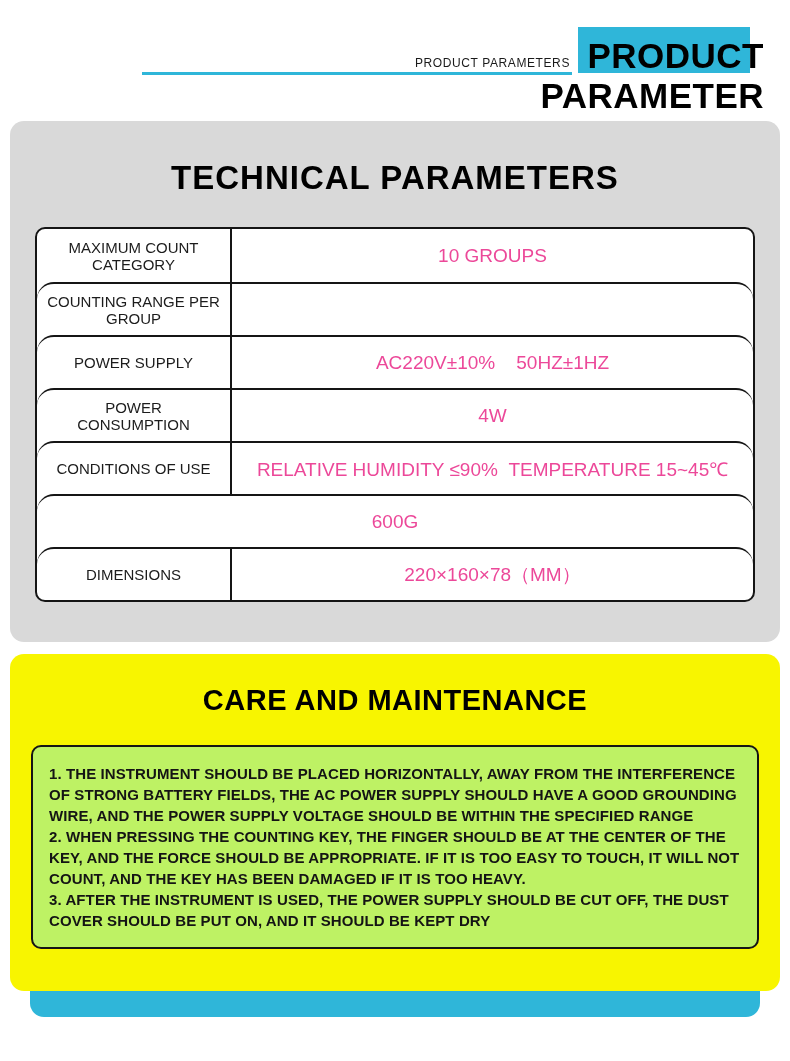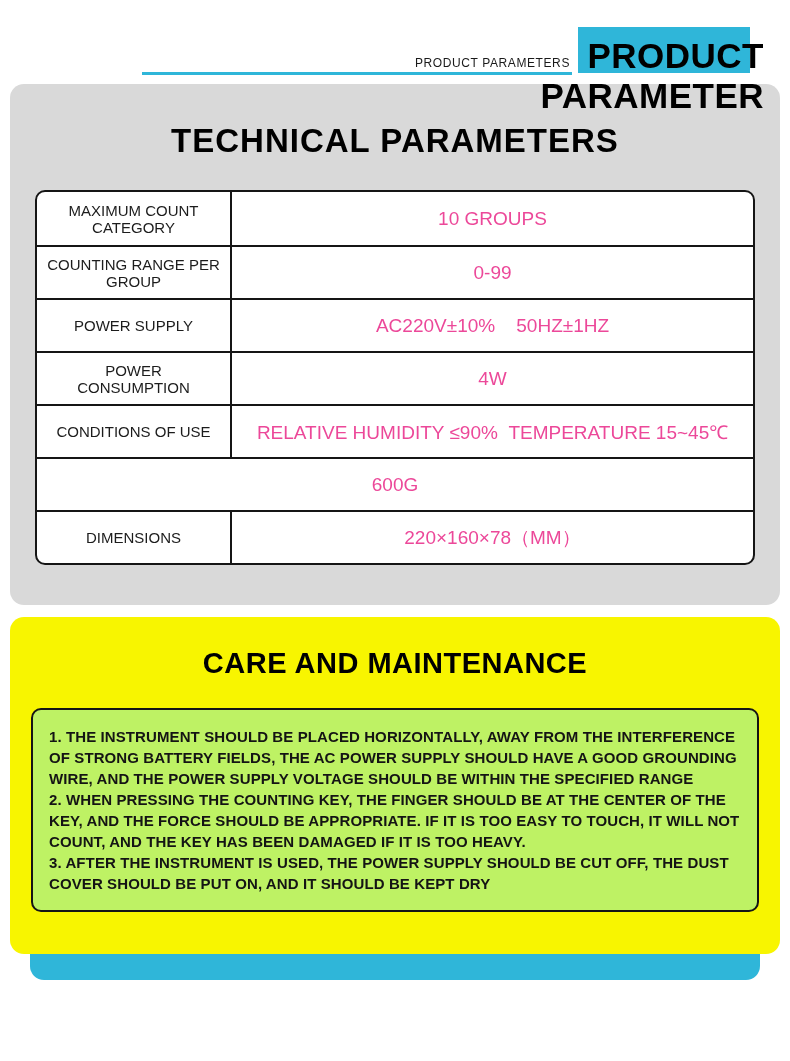--- a/index.html
+++ b/index.html
@@ -6,21 +6,21 @@
   html,body { width:790px; height:1061px; }
   body {
     background:#ffffff;
     font-family:"Liberation Sans", sans-serif;
     color:#111;
     position:relative;
     overflow:hidden;
   }
 
   
-  .header { position:relative; height:84px; }
+  .header { position:relative; height:121px; }
   .header-rule {
     position:absolute; left:142px; top:72px;
     width:430px; height:3px; background:#2fb6d9;
   }
   .header-eyebrow {
     position:absolute; right:220px; top:56px;
     font-size:12px; letter-spacing:0.6px; color:#1a1a1a;
   }
   .cyan-block {
     position:absolute; top:27px; right:40px;
@@ -38,21 +38,21 @@
     border-radius:14px; padding:38px 25px 40px;
   }
   .tech-title {
     text-align:center; font-size:33px; font-weight:bold;
     letter-spacing:1px; margin-bottom:30px; color:#000;
   }
   .spec-table {
     background:#ffffff; border:2px solid #151515;
     border-radius:10px; overflow:hidden;
   }
-  .spec-row { display:flex; border-top:2px solid #151515; min-height:53px; }
+  .spec-row { display:flex; border-top:2px solid #151515; min-height:53px;border-radius:17px; }
   .spec-row:first-child { border-top:none; }
   .spec-label {
     width:195px; border-right:2px solid #151515;
     display:flex; align-items:center; justify-content:center;
     text-align:center; font-size:15px; color:#1c1c1c; padding:6px 10px;
   }
   .spec-value {
     flex:1; display:flex; align-items:center; justify-content:center;
     text-align:center; font-size:19px; color:#ec4899; padding:6px 8px;
   }
@@ -99,21 +99,20 @@
 <div class="gray-panel">
   <div class="tech-title">TECHNICAL PARAMETERS</div>
 
   <div class="spec-table">
     <div class="spec-row">
       <div class="spec-label">MAXIMUM COUNT CATEGORY</div>
       <div class="spec-value">10 GROUPS</div>
     </div>
     <div class="spec-row">
       <div class="spec-label">COUNTING RANGE PER GROUP</div>
-      <div class="spec-value">0-99</div>
     </div>
     <div class="spec-row">
       <div class="spec-label">POWER SUPPLY</div>
       <div class="spec-value">AC220V±10%&nbsp;&nbsp;&nbsp;&nbsp;50HZ±1HZ</div>
     </div>
     <div class="spec-row">
       <div class="spec-label">POWER CONSUMPTION</div>
       <div class="spec-value">4W</div>
     </div>
     <div class="spec-row">

